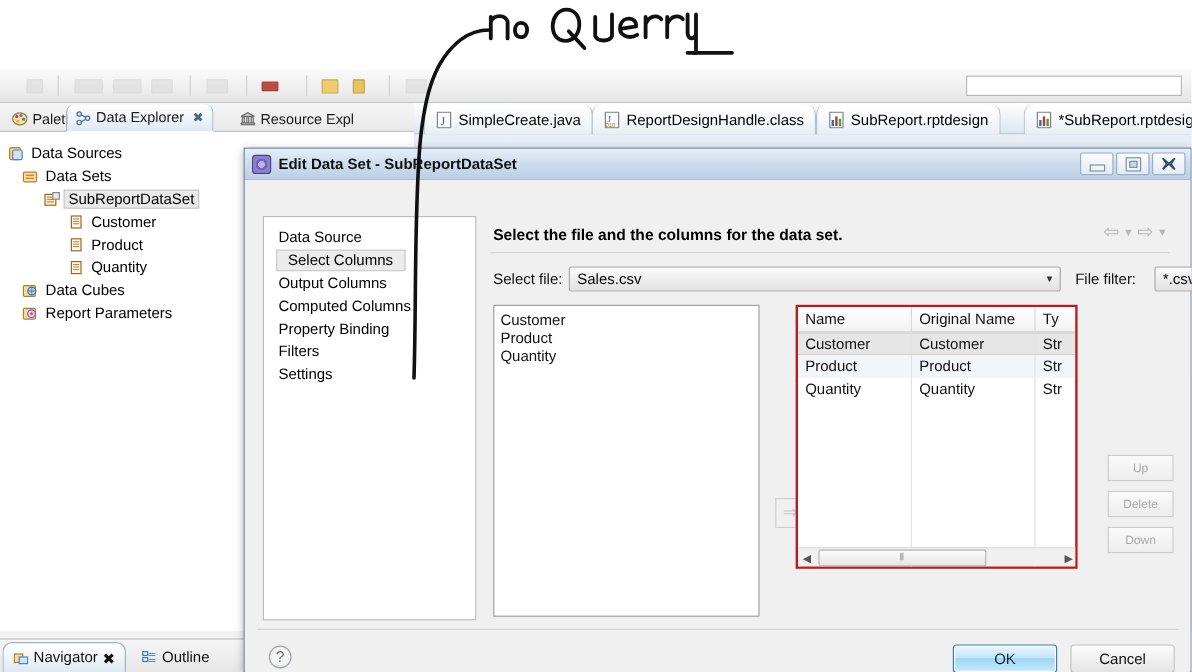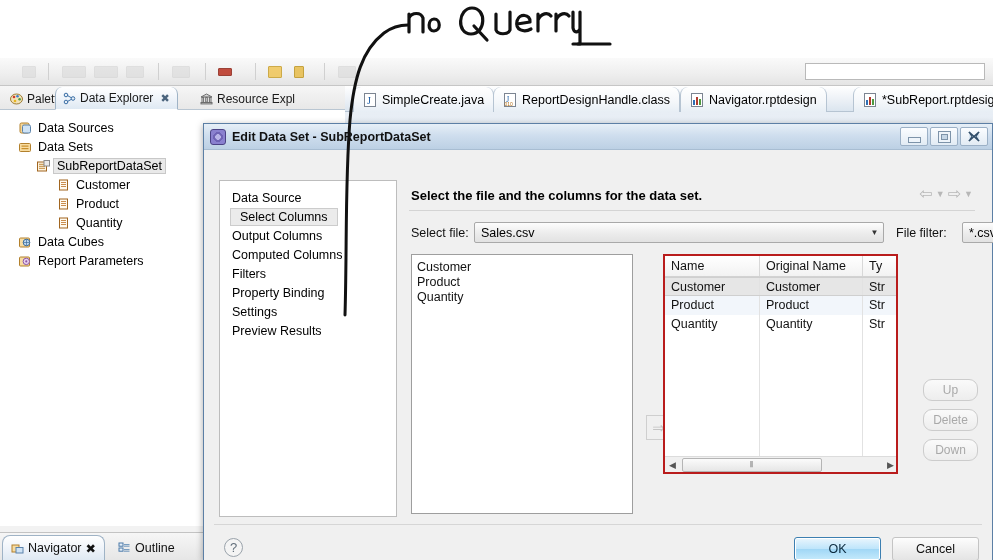--- a/index.html
+++ b/index.html
@@ -278,23 +278,23 @@
     position: absolute; left: 2px; top: 0; width: 140px; height: 14px;
     background: linear-gradient(#fbfbfb,#e6e6e6);
     border: 1px solid #b5b5b5; border-radius: 2px;
     display: flex; align-items: center; justify-content: center;
     font-size: 8px; color: #777; letter-spacing: 1px;
   }
 
   
   .sidebtn {
     position: absolute; width: 55px; height: 22px;
-    border: 1px solid #ccc; border-radius: 9px;
+    border: 1px solid #ccc; border-radius: 0;
     background: linear-gradient(#fafafa,#ededed);
-    color: #a9a9a9; font-size: 12px;
+    color: #a9a9a9; font-size: 10px;
     display: flex; align-items: center; justify-content: center;
   }
   #btn-up { left: 516px; top: 199px; }
   #btn-delete { left: 516px; top: 229px; }
   #btn-down { left: 516px; top: 259px; }
 
   
   .footrule { position: absolute; left: 10px; top: 374px; width: 768px; height: 1px; background: #d6d6d6; }
   .helpicon {
     position: absolute; left: 20px; top: 388px; width: 19px; height: 19px;
@@ -376,21 +376,21 @@
 
       <div class="etab" style="left:335px;">
         <span class="eico">
           <svg class="ic-svg" width="14" height="14" viewBox="0 0 14 14">
             <rect x="1.5" y="0.5" width="11" height="13" fill="#fff" stroke="#7b8491"></rect>
             <rect x="3" y="7" width="2" height="5" fill="#2f6fb5"></rect>
             <rect x="6" y="4" width="2" height="8" fill="#b13b2e"></rect>
             <rect x="9" y="6" width="2" height="6" fill="#4e9a3f"></rect>
           </svg>
         </span>
-        <span>Navigator.rptdesign</span>
+        <span>SubReport.rptdesign</span>
       </div>
 
       <div class="etab" style="left:508px;">
         <span class="eico">
           <svg class="ic-svg" width="14" height="14" viewBox="0 0 14 14">
             <rect x="1.5" y="0.5" width="11" height="13" fill="#fff" stroke="#7b8491"></rect>
             <rect x="3" y="7" width="2" height="5" fill="#2f6fb5"></rect>
             <rect x="6" y="4" width="2" height="8" fill="#b13b2e"></rect>
             <rect x="9" y="6" width="2" height="6" fill="#4e9a3f"></rect>
           </svg>
@@ -445,21 +445,21 @@
             <rect x="9.4" y="5.4" width="1.6" height="5" fill="#ececec" stroke="#6d6d6d"></rect>
             <rect x="1" y="10.5" width="11" height="1.4" fill="#d8d8d8" stroke="#6d6d6d"></rect>
           </svg>
         </span>
         <span>Resource Expl</span>
       </div>
     </div>
 
     <div class="treepane">
 
-      <div class="trow" style="padding-left:18px;">
+      <div class="trow" style="padding-left:6px;">
         <span class="ico">
           <svg class="ic-svg" width="15" height="14" viewBox="0 0 15 14">
             <rect x="2" y="2" width="9" height="10" rx="1.5" fill="#f5d79a" stroke="#b2802c"></rect>
             <rect x="4.5" y="4" width="8" height="8" rx="1.5" fill="#cfe3f5" stroke="#5b82aa"></rect>
           </svg>
         </span>
         <span class="lbl">Data Sources</span>
       </div>
 
       <div class="trow" style="padding-left:18px;">
@@ -600,30 +600,27 @@
         <div class="navitem-wrap">
           <div class="navitem sel">Select Columns</div>
         </div>
         <div class="navitem-wrap">
           <div class="navitem">Output Columns</div>
         </div>
         <div class="navitem-wrap">
           <div class="navitem">Computed Columns</div>
         </div>
         <div class="navitem-wrap">
+          <div class="navitem">Property Binding</div>
+        </div>
+        <div class="navitem-wrap">
           <div class="navitem">Filters</div>
-        </div>
-        <div class="navitem-wrap">
-          <div class="navitem">Property Binding</div>
         </div>
         <div class="navitem-wrap">
           <div class="navitem">Settings</div>
-        </div>
-        <div class="navitem-wrap">
-          <div class="navitem">Preview Results</div>
         </div>
       </div>
 
       <div class="rpanel">
 
         <div class="rtitle">Select the file and the columns for the data set.</div>
 
         <div class="nav-arrows">
           <span class="ar">⇦</span>
           <span class="dn">▼</span>

